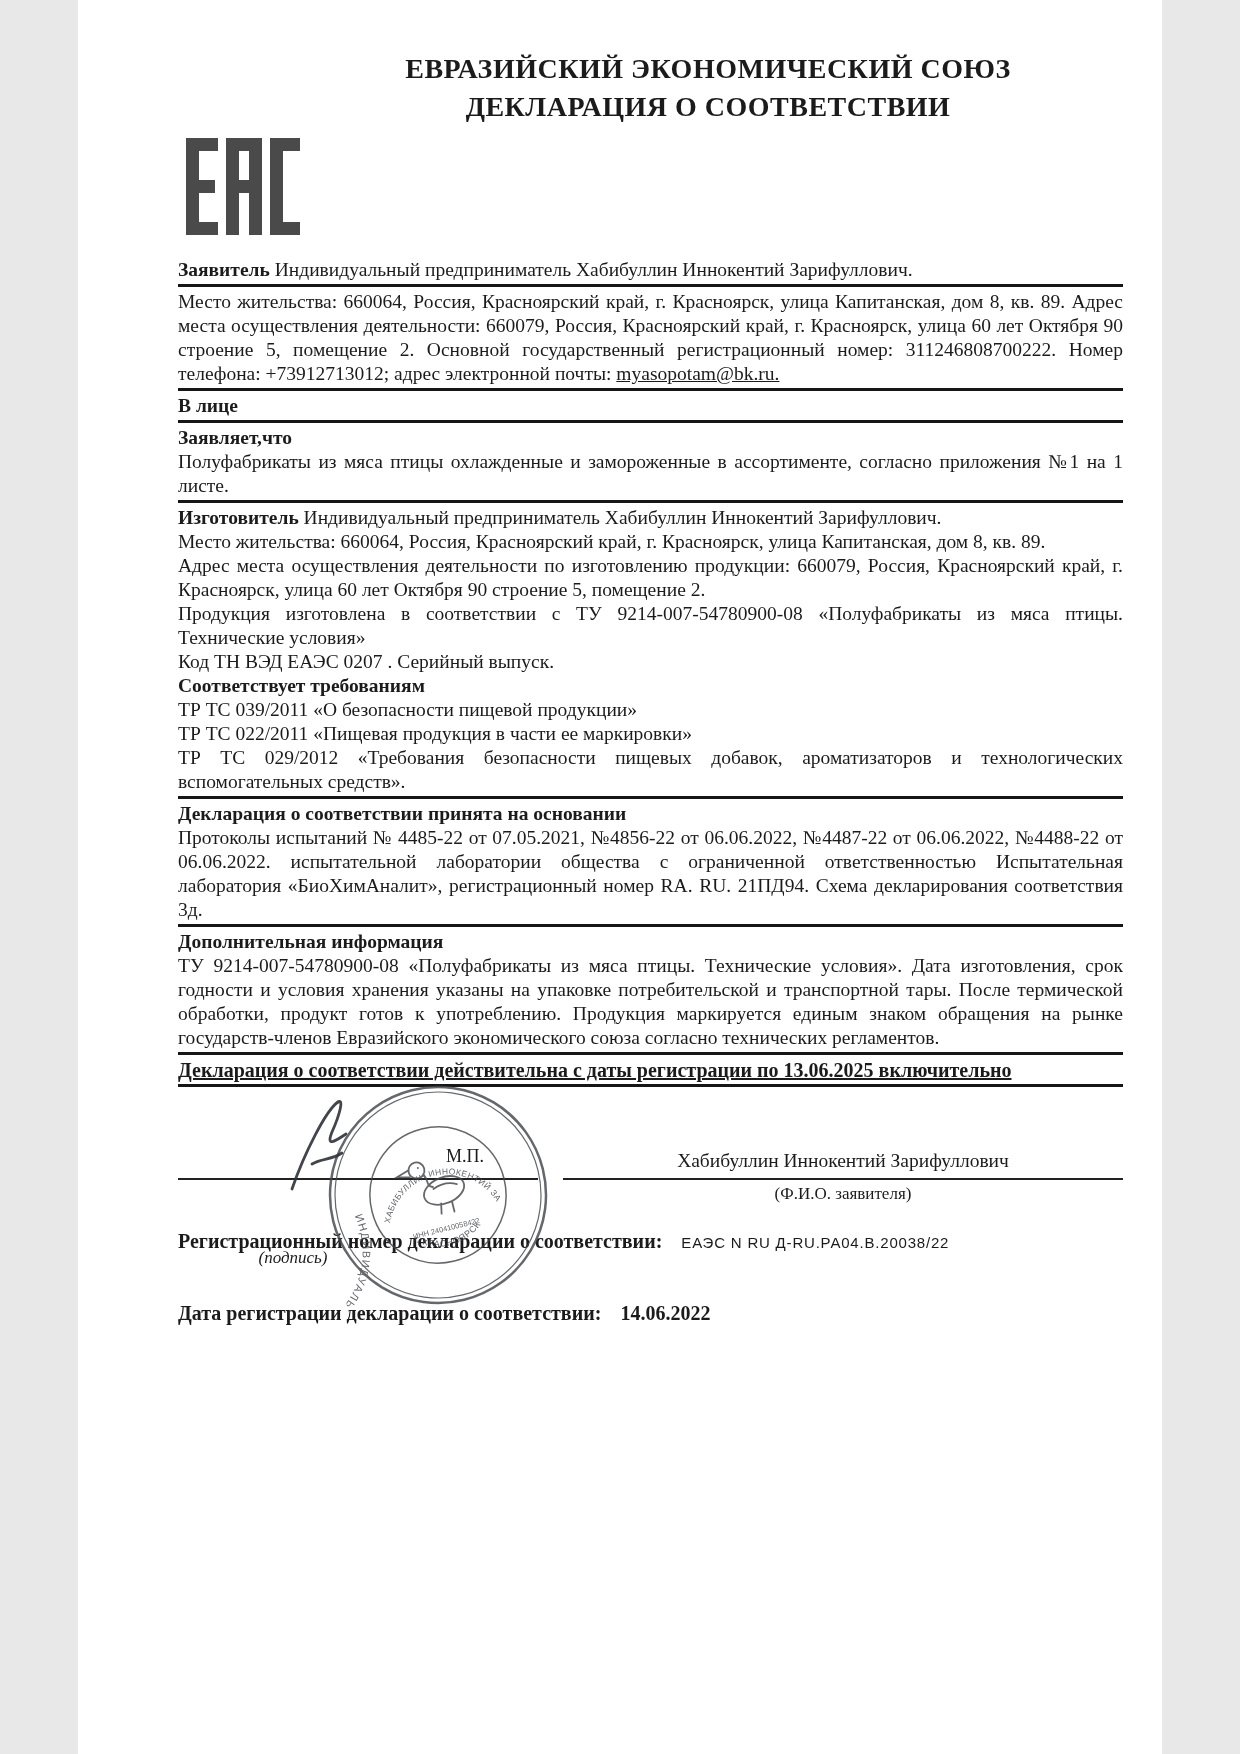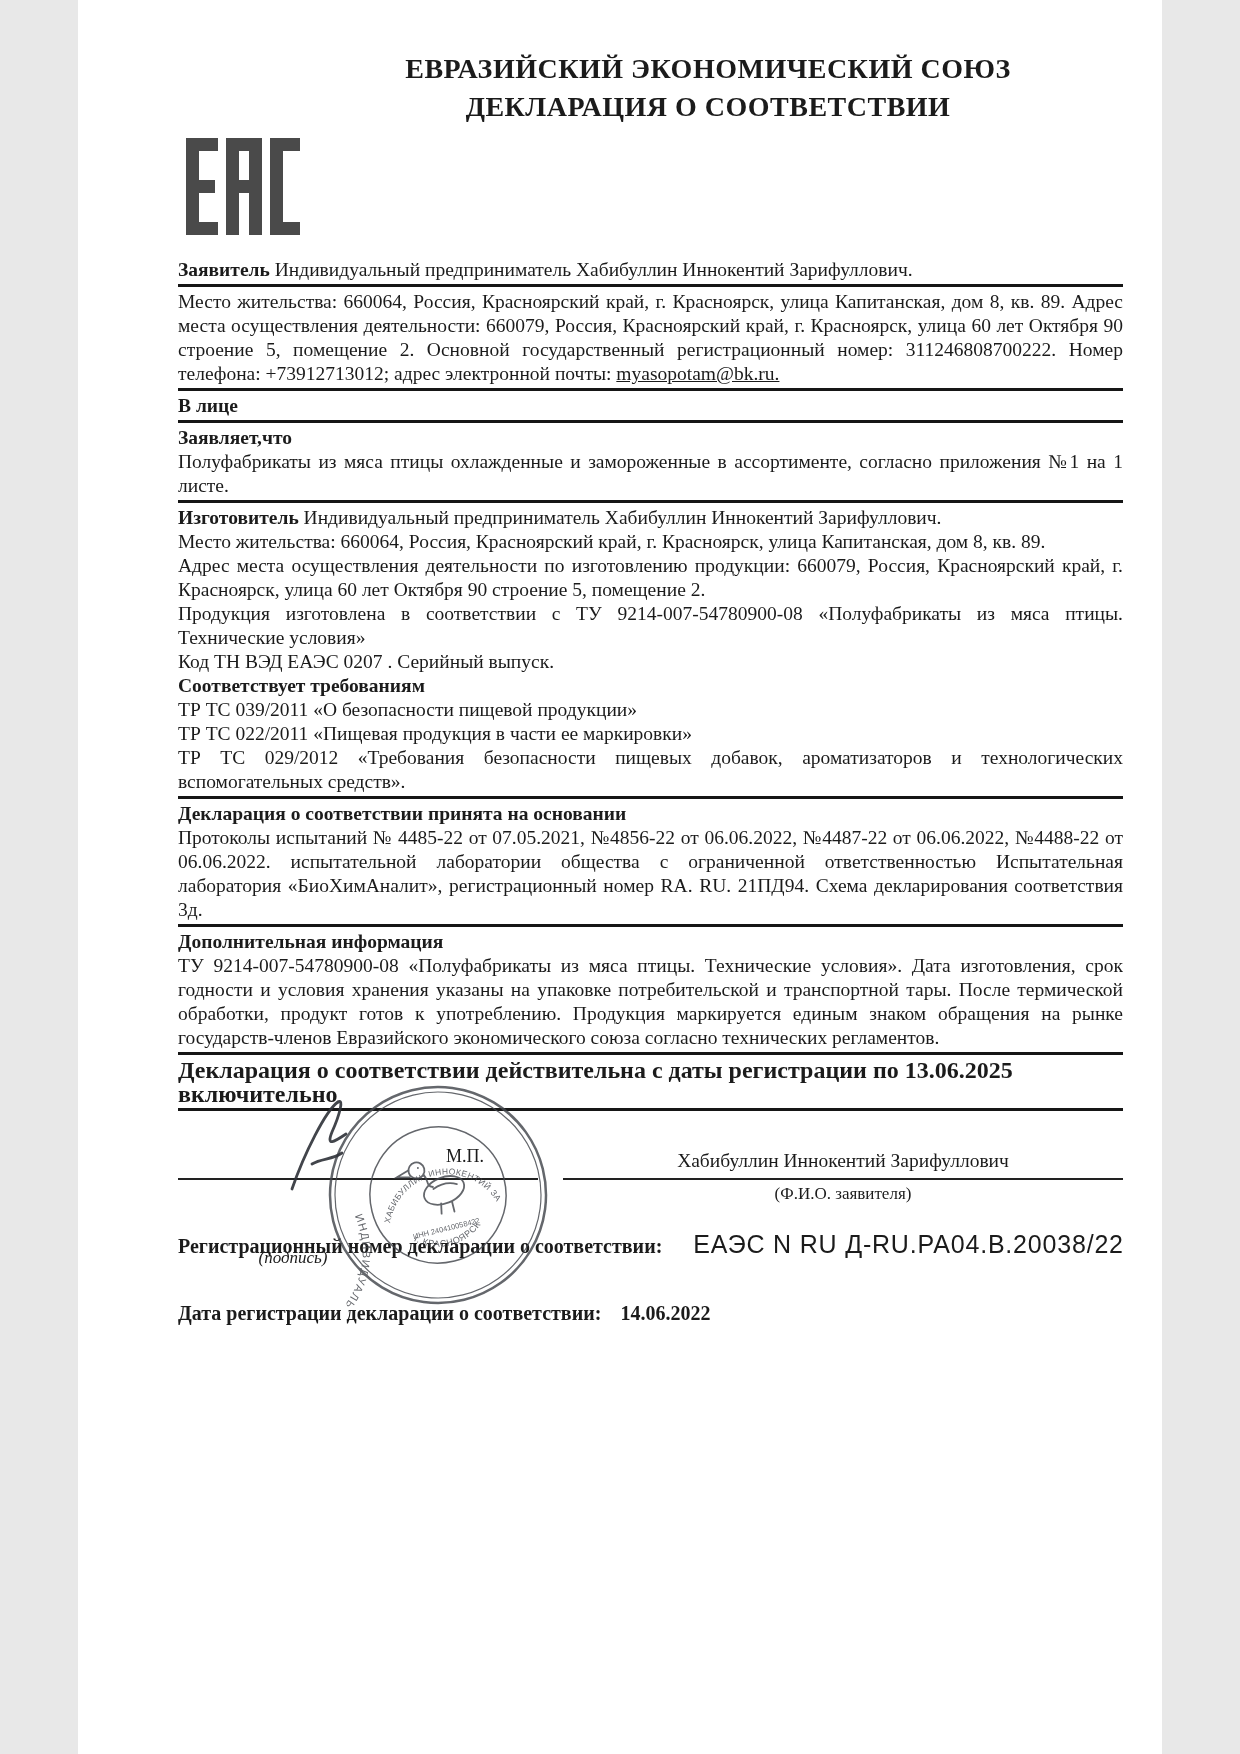--- a/index.html
+++ b/index.html
@@ -26,33 +26,33 @@
     position:absolute; left:100px; top:258px; width:945px;
     font-size:19.5px; line-height:24px;
   }
   .content p, .content div.line{margin:0;}
   .b{font-weight:bold;}
   .just{text-align:justify;}
   .rule{height:2px;background:#161616;margin:2px 0 3px 0;}
   .rule.thick{height:3px;}
   .row-split{display:flex;justify-content:flex-start;font-weight:bold;}
   .email{text-decoration:underline;}
-  .validity{font-weight:bold;font-size:24px;}
+  .validity{font-weight:bold;font-size:20px;text-decoration:underline;}
   
   .sig-line{position:absolute;height:2px;background:#222;z-index:1;}
   .sig-caption{position:absolute;font-size:17px;text-align:center;z-index:2;}
   .sig-name{position:absolute;font-size:19.5px;text-align:center;z-index:2;}
   .mp-label{position:absolute;font-size:18px;z-index:7;}
   .stamp{position:absolute;left:245px;top:1080px;width:230px;height:230px;
          z-index:5;opacity:.82;transform:rotate(-14deg);}
   .signature{position:absolute;left:196px;top:1092px;width:110px;height:102px;z-index:6;opacity:.9;}
   
   .reg-row{position:absolute;left:100px;font-size:20px;white-space:nowrap;z-index:2;}
   .reg-label{font-weight:bold;}
-  .reg-value-sans{font-family:"Liberation Sans", sans-serif;font-size:25px;letter-spacing:.8px;margin-left:26px;}
+  .reg-value-sans{font-family:"Liberation Sans", sans-serif;font-size:15px;letter-spacing:.8px;margin-left:14px;}
   .reg-value-serif{font-weight:bold;margin-left:14px;}
 </style>
 </head>
 <body>
 
 <div class="page">
 
   <header class="doc-title">
     <div>ЕВРАЗИЙСКИЙ ЭКОНОМИЧЕСКИЙ СОЮЗ</div>
     <div>ДЕКЛАРАЦИЯ О СООТВЕТСТВИИ</div>

